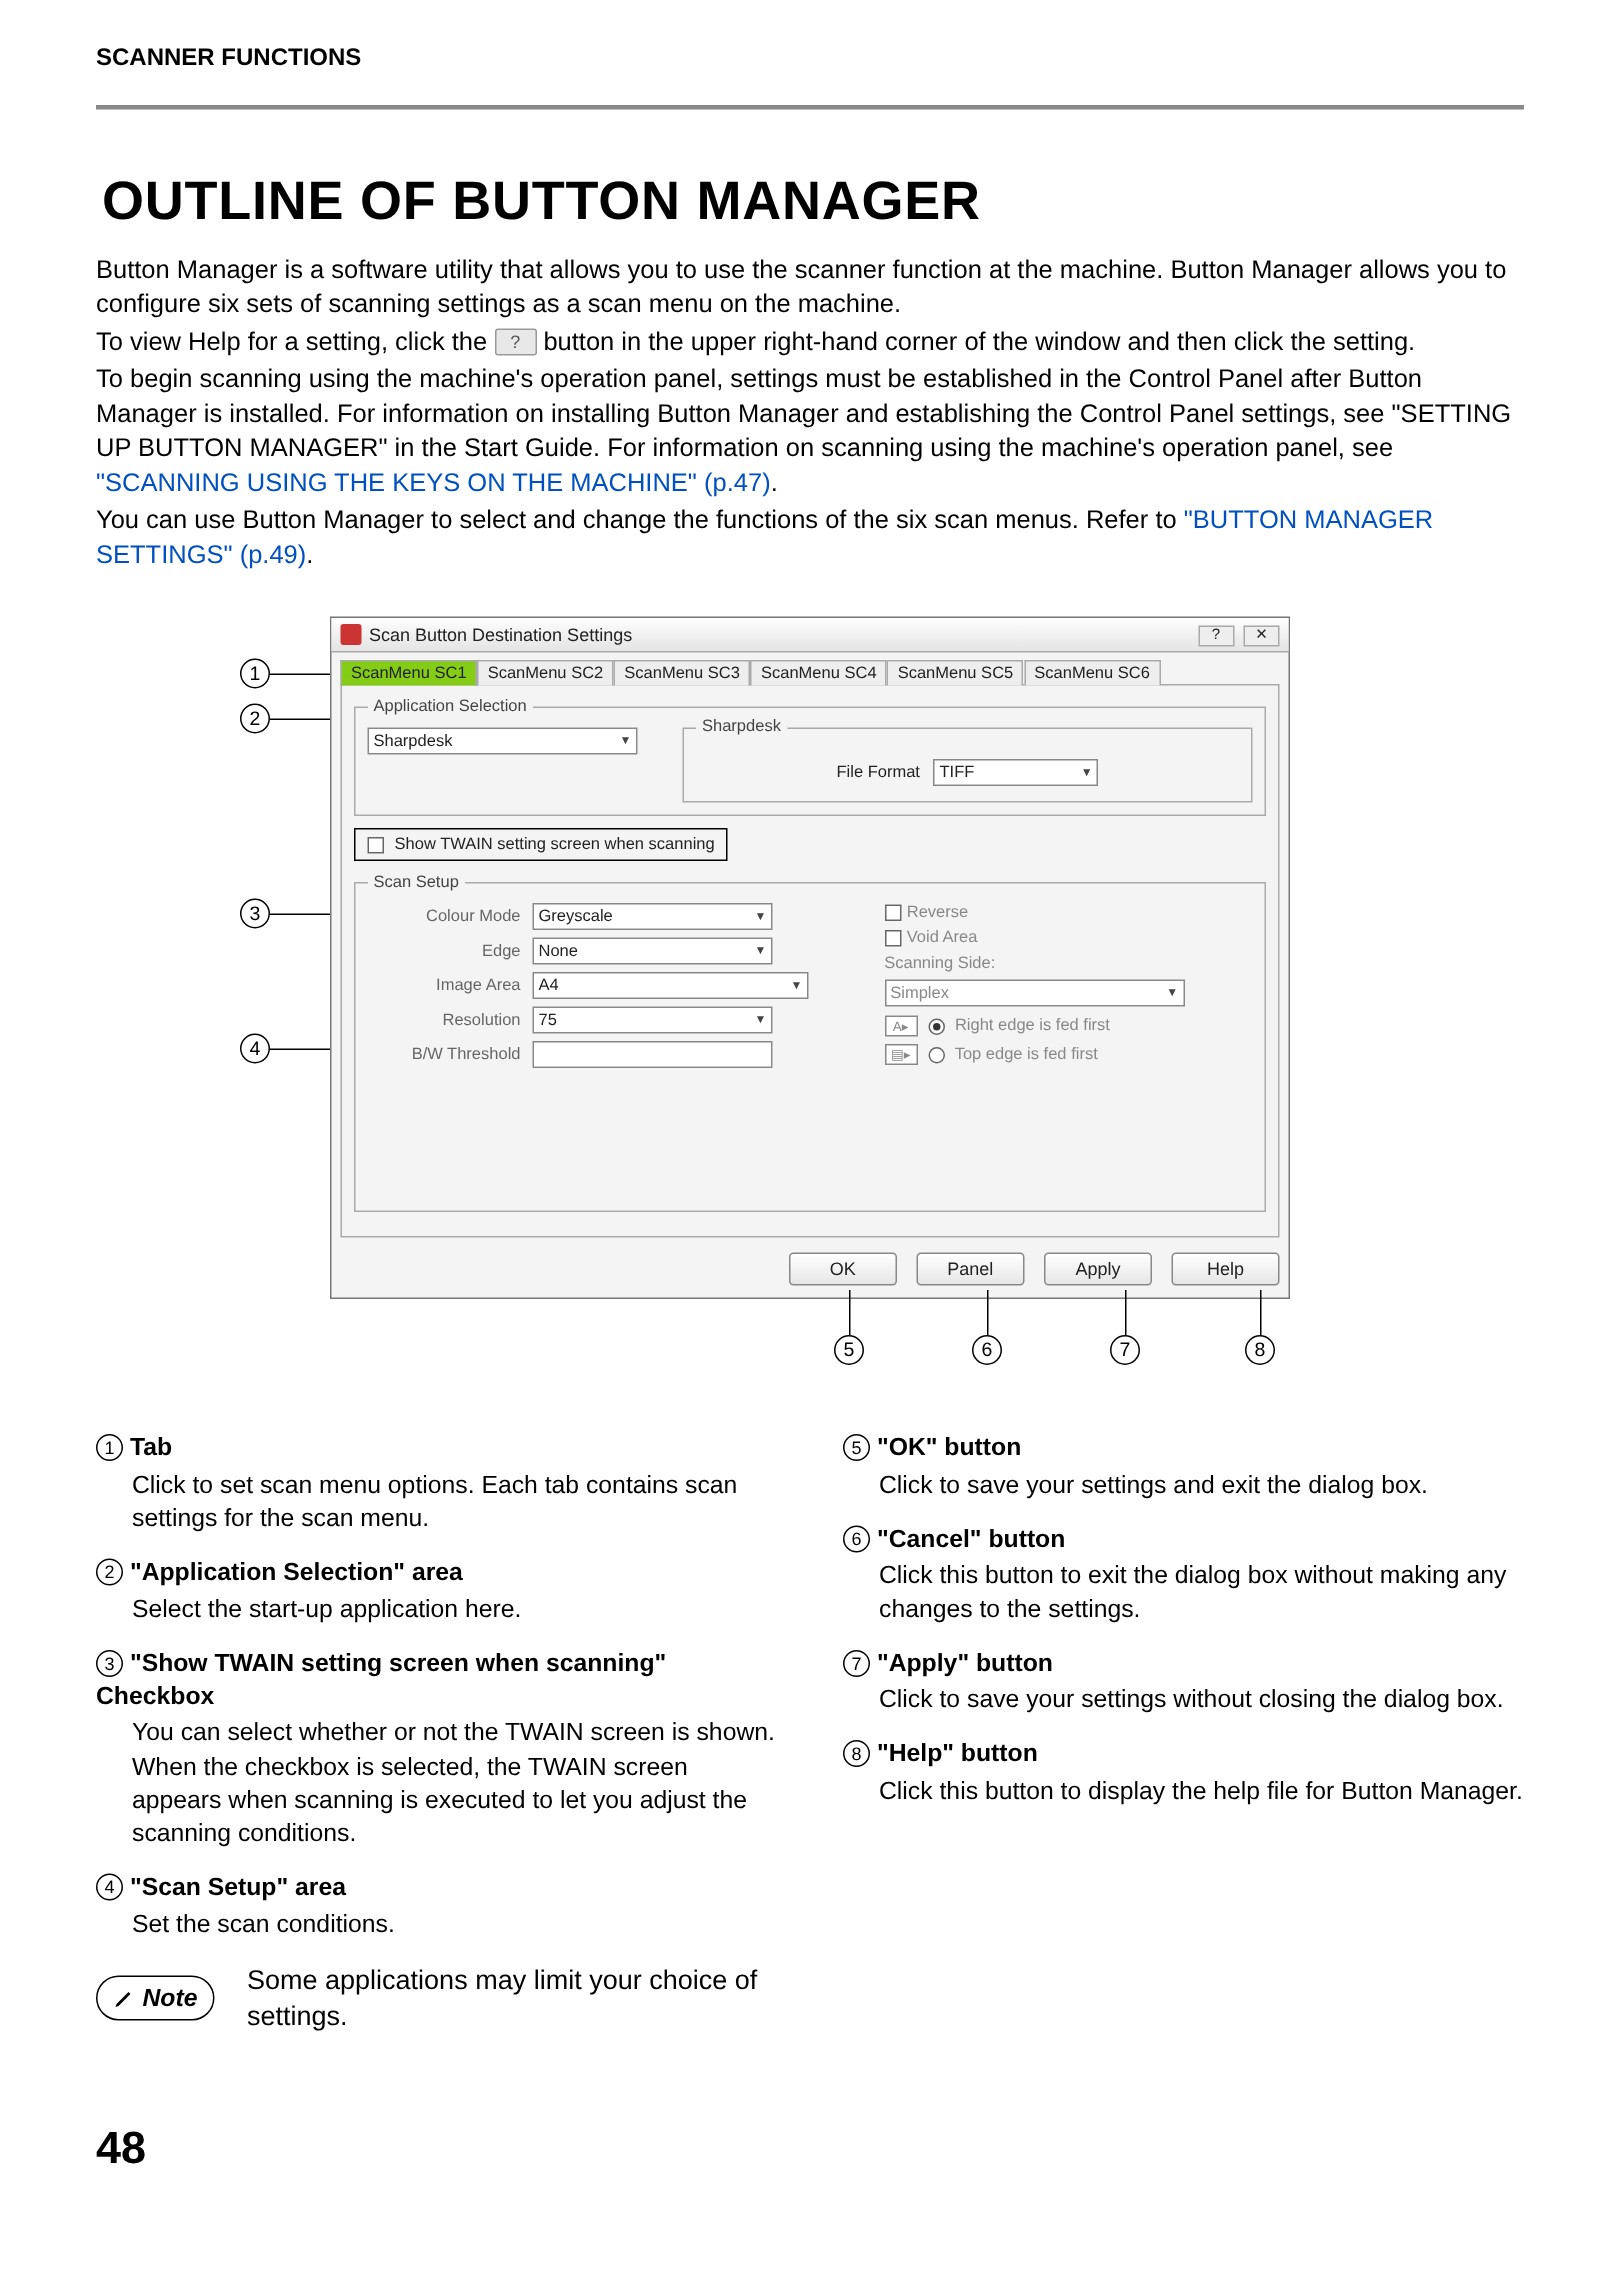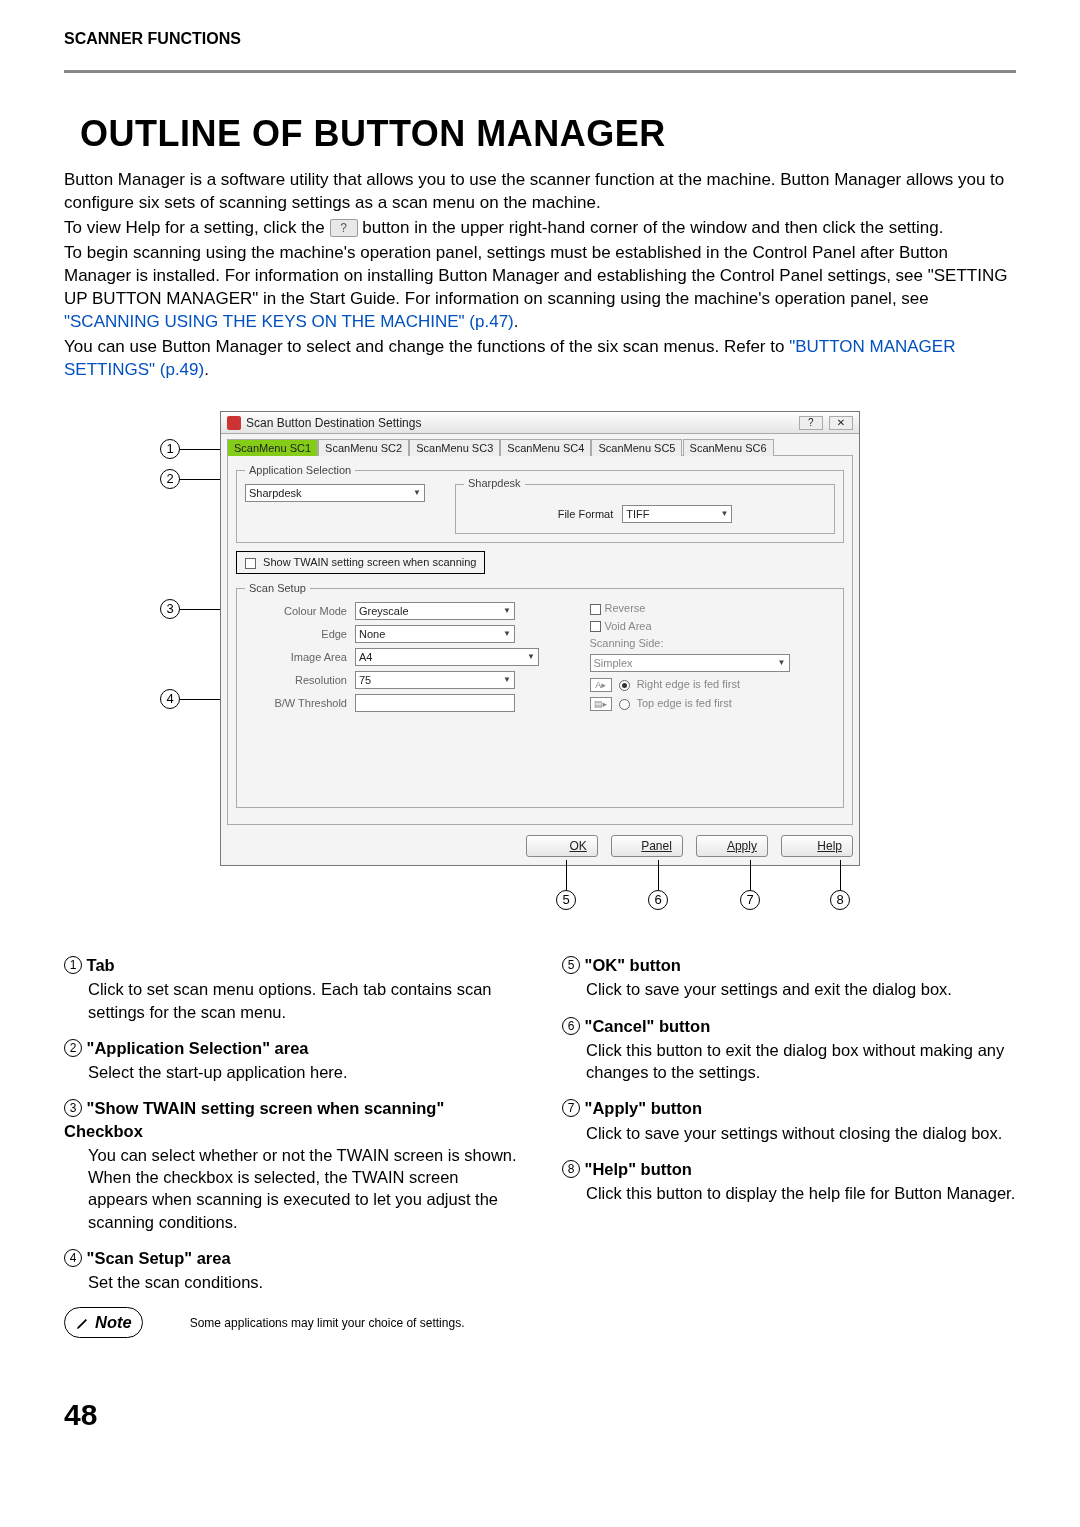--- a/index.html
+++ b/index.html
@@ -20,21 +20,21 @@
   }
   .header-rule {
     border: none;
     border-top: 3px solid #888;
     margin: 0 0 40px 0;
   }
   h1 {
     font-size: 36px;
     font-weight: bold;
     letter-spacing: 0.5px;
-    margin: 0 0 14px 16px;
+    margin: 0 0 14px 4px;
   }
   .intro p {
     font-size: 17px;
     line-height: 1.35;
     margin: 0 0 2px 0;
   }
   .intro {
     margin-bottom: 30px;
   }
   .link { color: #0050c0; }
@@ -232,25 +232,24 @@
   .btnrow {
     text-align: right;
     padding: 4px 6px 8px 6px;
   }
   .btn {
     display: inline-block;
     min-width: 72px;
     border: 1px solid #888;
     background: linear-gradient(#fff,#e6e6e6);
     padding: 3px 10px;
-    text-align: right;
+    text-align: center;
     margin-left: 10px;
     font-size: 12px;
     border-radius: 3px;
-    text-decoration: underline;
   }
   
   .callout-num {
     position: absolute;
     width: 20px; height: 20px;
     border: 1.5px solid #000;
     border-radius: 50%;
     text-align: center;
     line-height: 18px;
     font-size: 13px;
@@ -304,21 +303,21 @@
     border: 1.5px solid #000;
     border-radius: 18px;
     padding: 3px 10px;
     font-weight: bold;
     font-style: italic;
     display: flex;
     align-items: center;
     gap: 4px;
   }
   .note-badge svg { width: 16px; height: 16px; }
-  .note-text { font-size: 12px; flex:1;margin-left:25px; }
+  .note-text { font-size: 18px; flex:1; }
   .page-num {
     font-size: 30px;
     font-weight: bold;
     margin-top: 60px;
   }
 </style>
 </head>
 <body>
 
 <div class="page">

